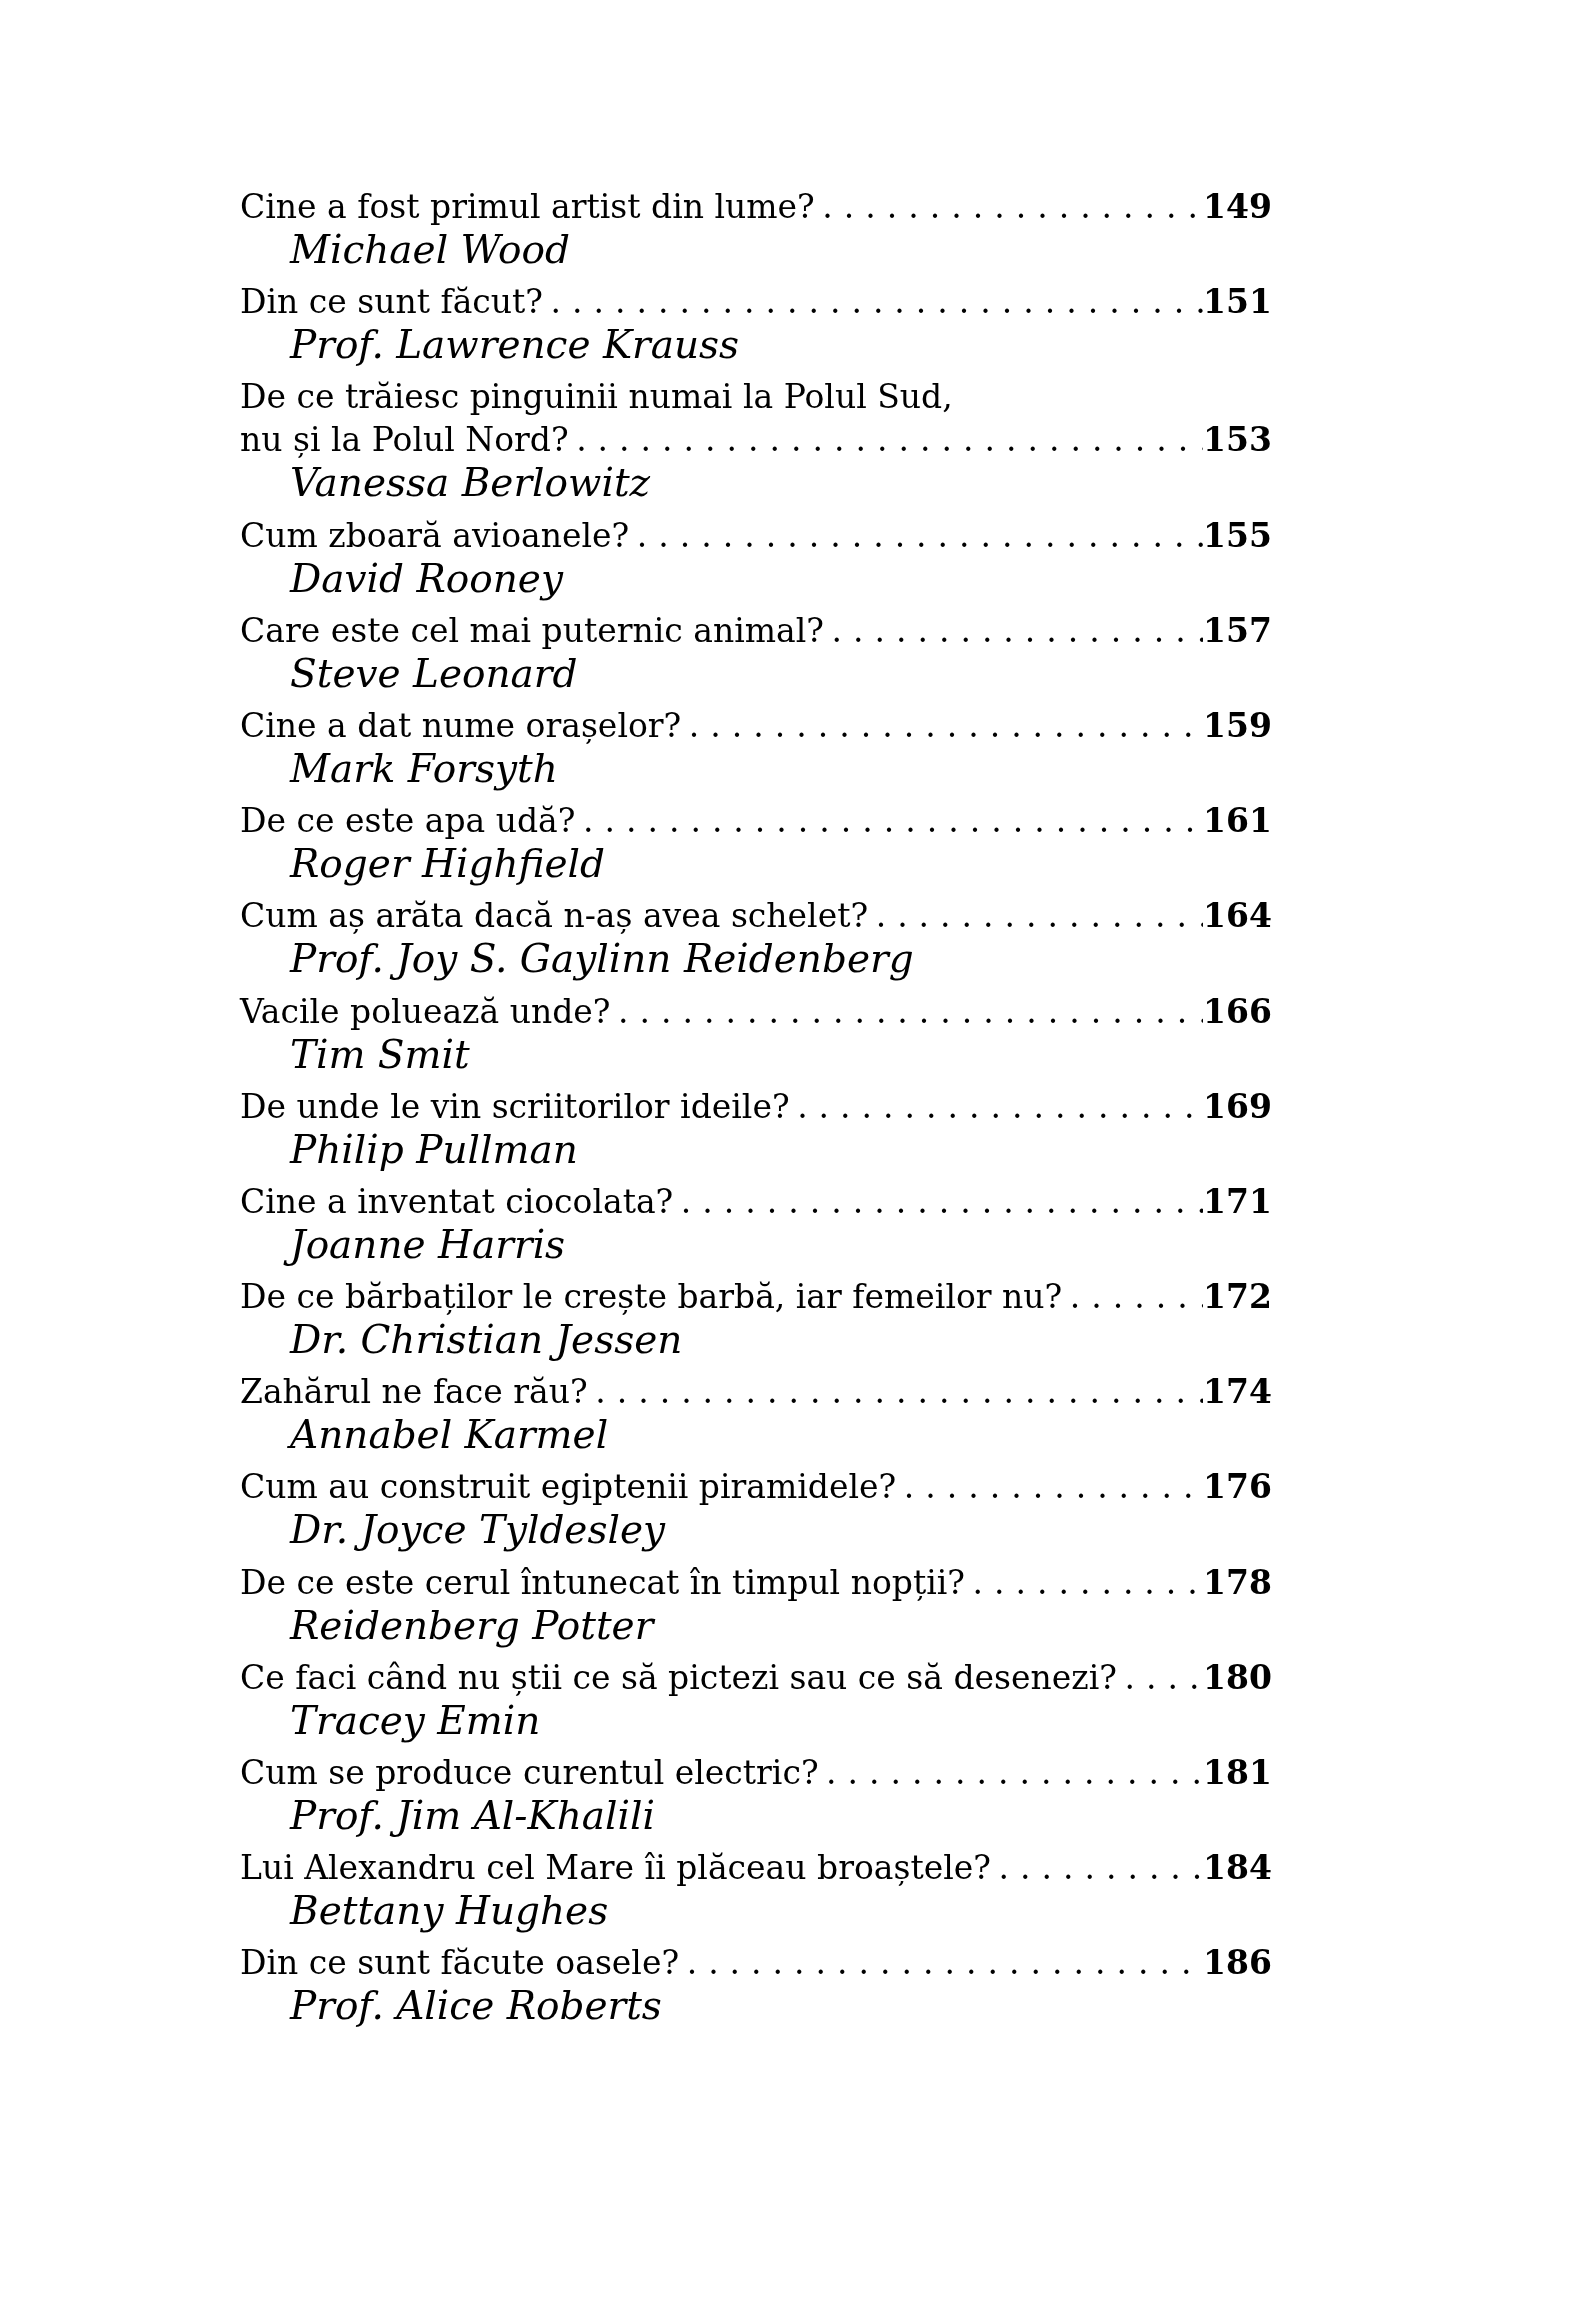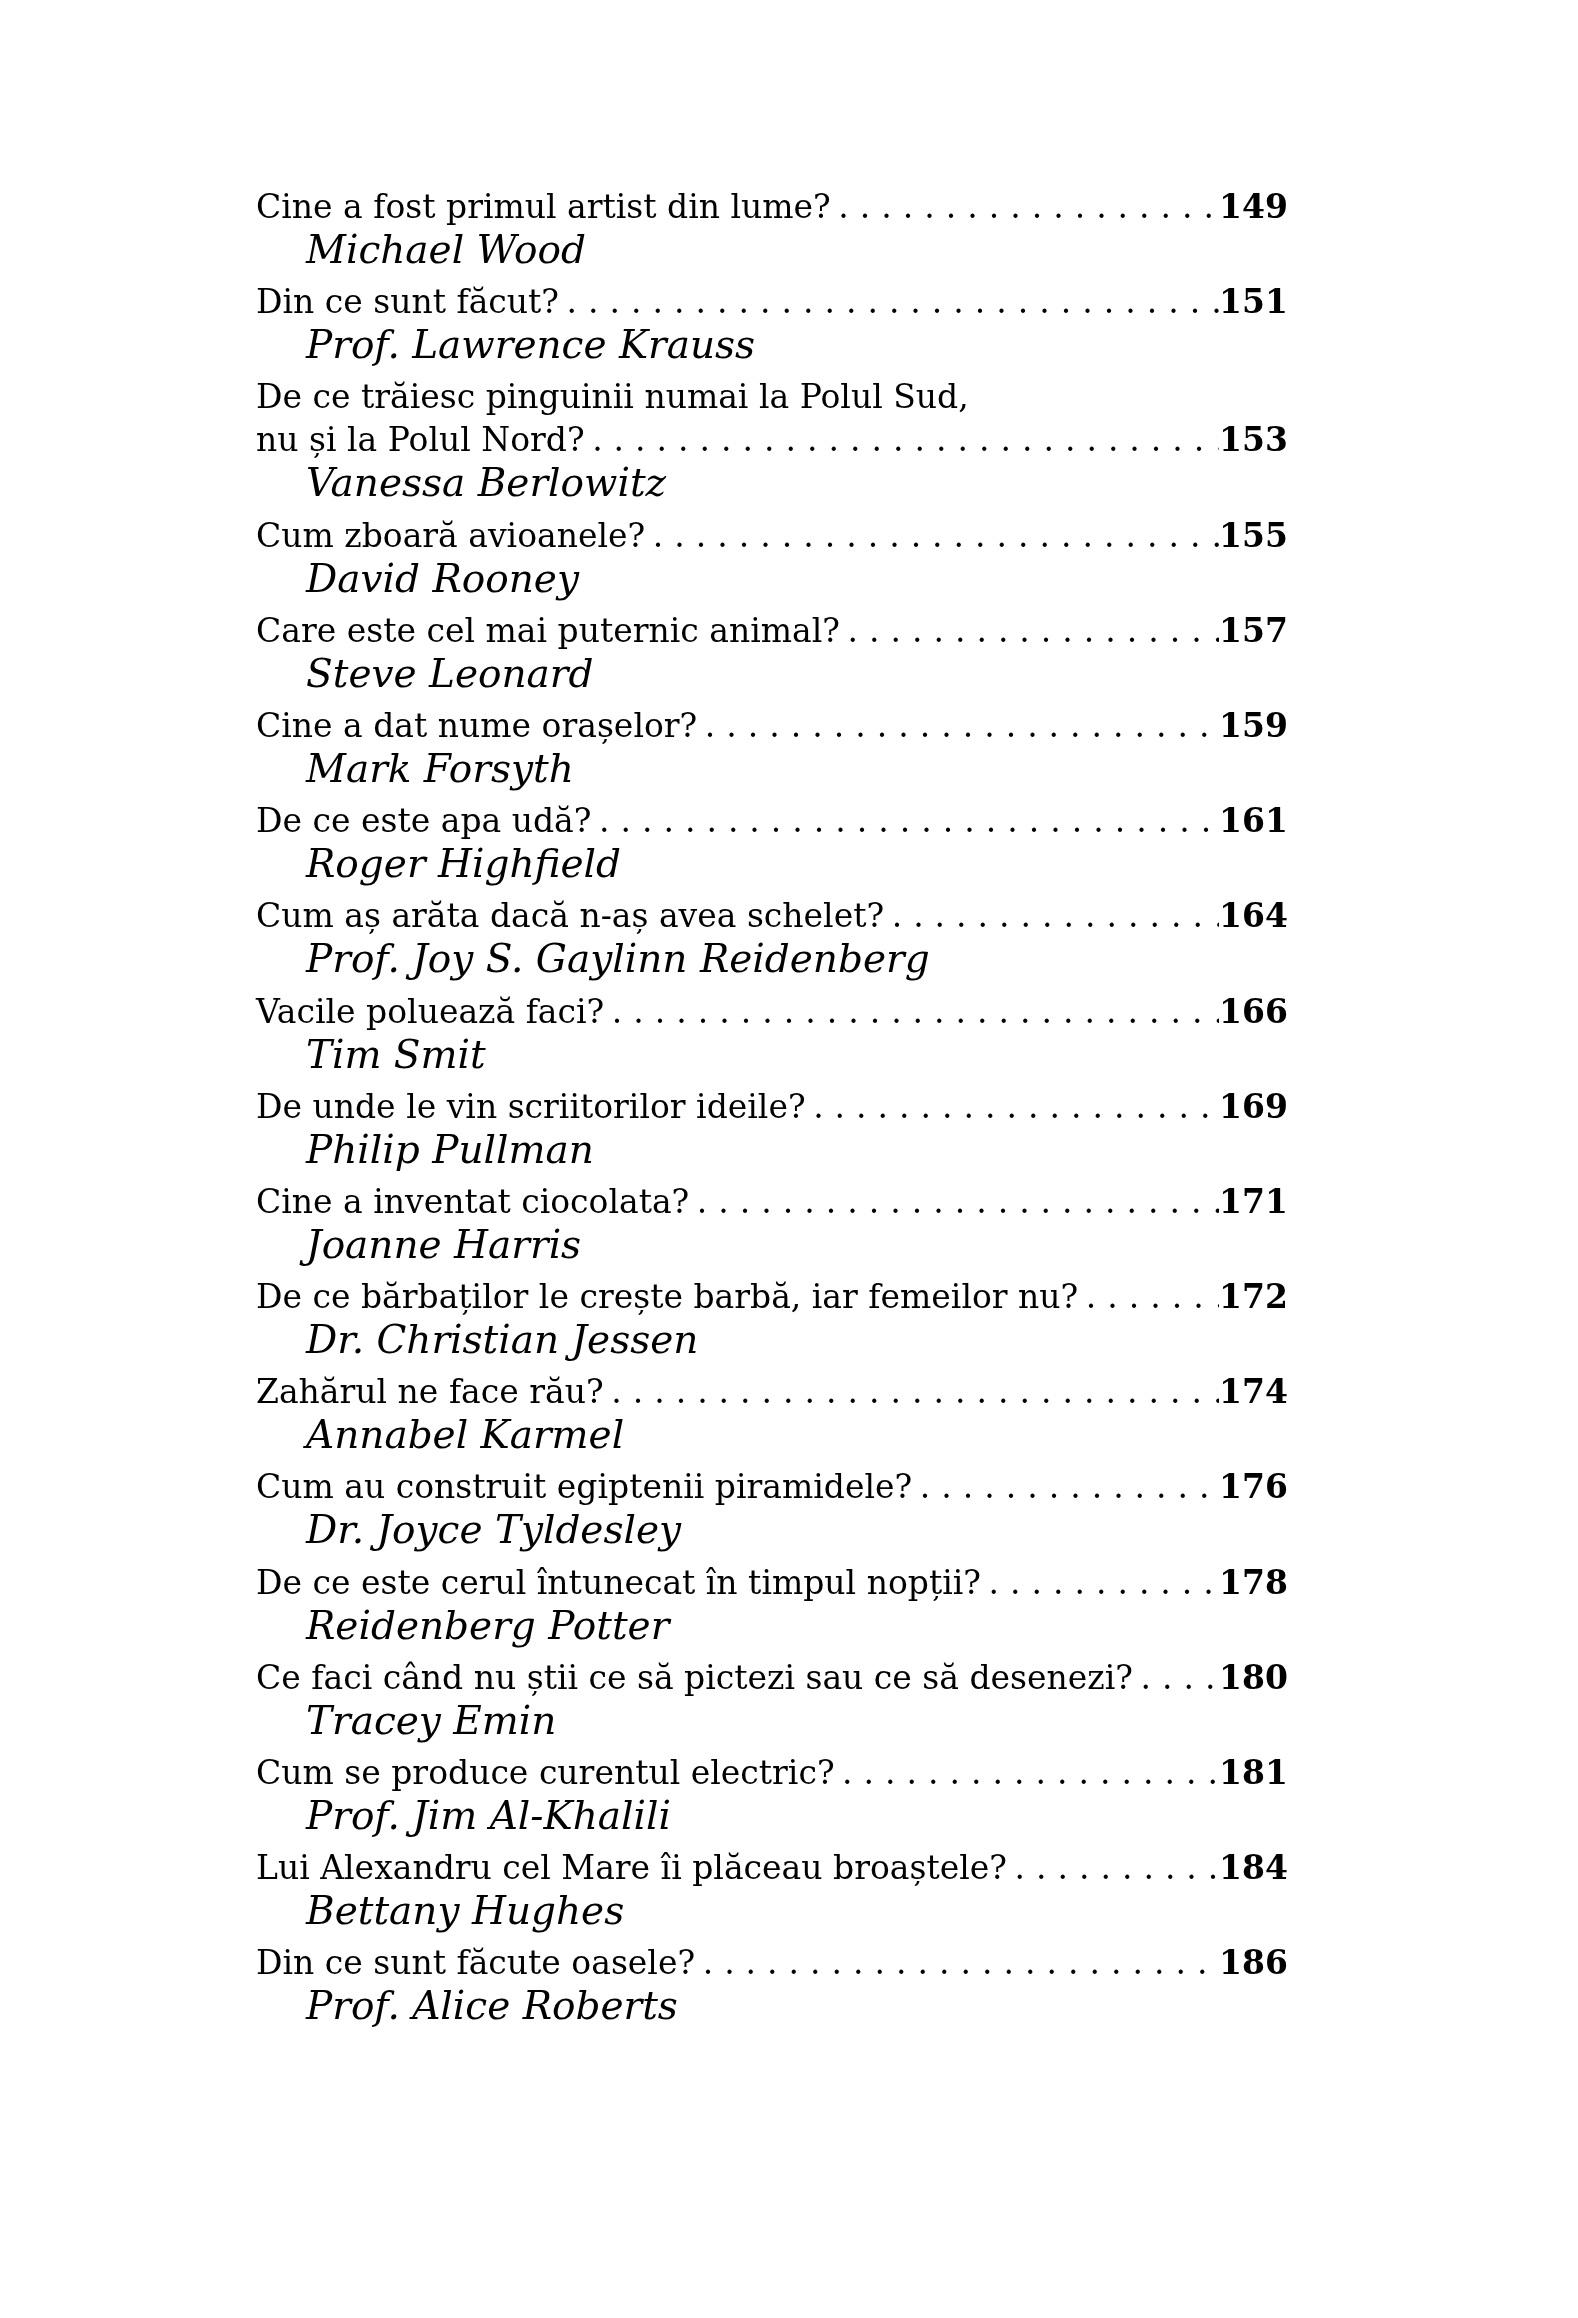--- a/index.html
+++ b/index.html
@@ -10,21 +10,21 @@
   body {
     width: 1579px;
     height: 2319px;
     position: relative;
     font-family: "DejaVu Serif", serif;
     color: #000000;
     overflow: hidden;
   }
   .toc {
     position: absolute;
-    left: 256px;
+    left: 240px;
     top: 185px;
     width: 1032px;
   }
   .entry {
     margin-bottom: 9.2px;
   }
   .q-full {
     font-size: 33px;
     line-height: 43px;
     white-space: nowrap;
@@ -140,21 +140,21 @@
     <div class="qline">
       <span class="q">Cum aș arăta dacă n-aș avea schelet?</span>
       <span class="leader">......................................................................</span>
       <span class="page-num">164</span>
     </div>
     <div class="author">Prof. Joy S. Gaylinn Reidenberg</div>
   </div>
 
   <div class="entry">
     <div class="qline">
-      <span class="q">Vacile poluează faci?</span>
+      <span class="q">Vacile poluează unde?</span>
       <span class="leader">......................................................................</span>
       <span class="page-num">166</span>
     </div>
     <div class="author">Tim Smit</div>
   </div>
 
   <div class="entry">
     <div class="qline">
       <span class="q">De unde le vin scriitorilor ideile?</span>
       <span class="leader">......................................................................</span>

